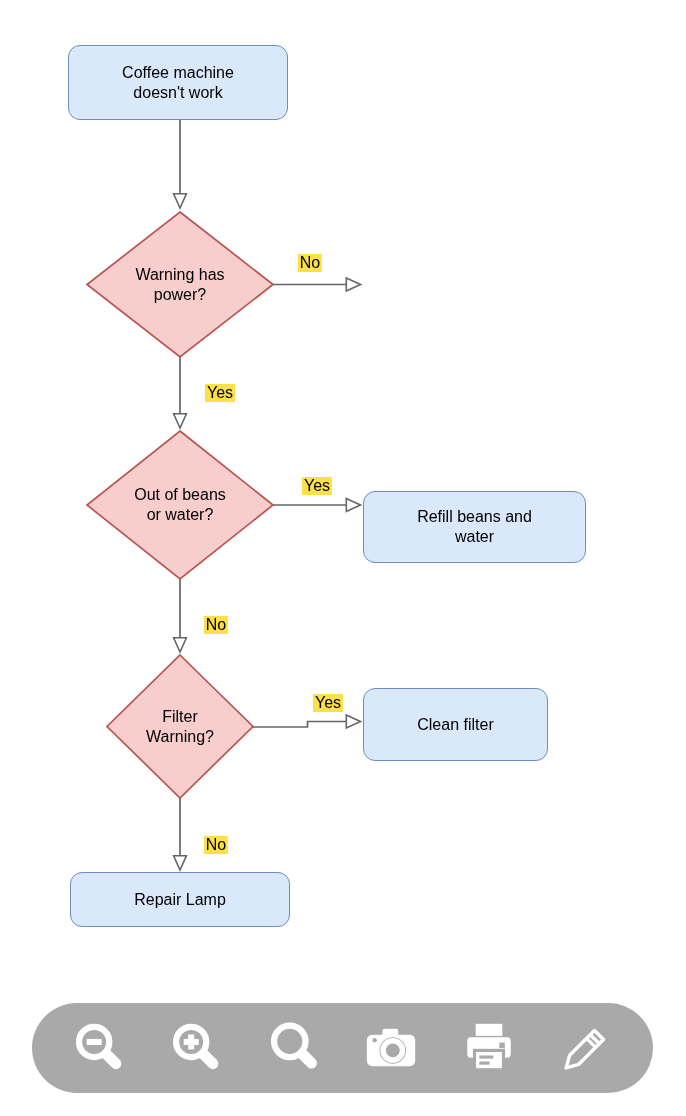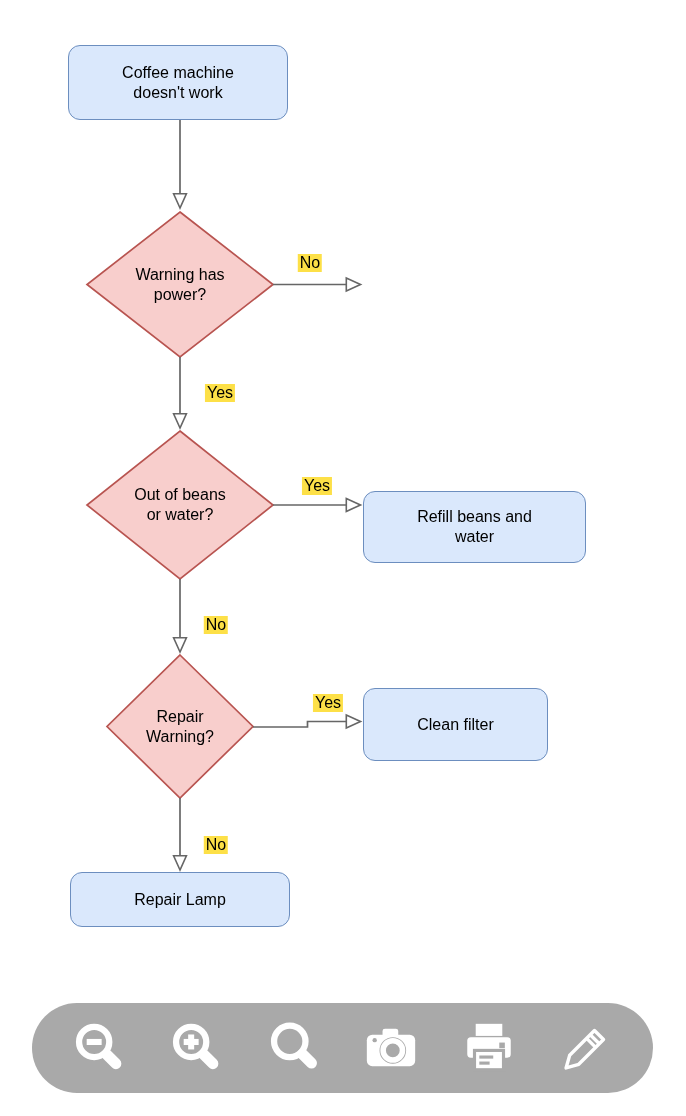--- a/index.html
+++ b/index.html
@@ -98,21 +98,21 @@
   <div class="pbox" style="left:363px; top:688px; width:185px; height:73px;">
     <div class="inner">Clean filter</div>
   </div>
 
   <div class="pbox" style="left:70px; top:872px; width:220px; height:55px;">
     <div class="inner">Repair Lamp</div>
   </div>
 
   <div class="dtext" style="left:115px; top:254px; width:130px; height:61px;">Warning has power?</div>
   <div class="dtext" style="left:127px; top:475px; width:106px; height:60px;">Out of beans or water?</div>
-  <div class="dtext" style="left:137px; top:697px; width:86px; height:60px;">Repair Warning?</div>
+  <div class="dtext" style="left:137px; top:697px; width:86px; height:60px;">Filter Warning?</div>
 
   <div class="elabel" style="left:310px; top:263px;">No</div>
   <div class="elabel" style="left:220px; top:393px;">Yes</div>
   <div class="elabel" style="left:317px; top:486px;">Yes</div>
   <div class="elabel" style="left:216px; top:625px;">No</div>
   <div class="elabel" style="left:328px; top:703px;">Yes</div>
   <div class="elabel" style="left:216px; top:845px;">No</div>
 
   <div class="toolbar">
 

